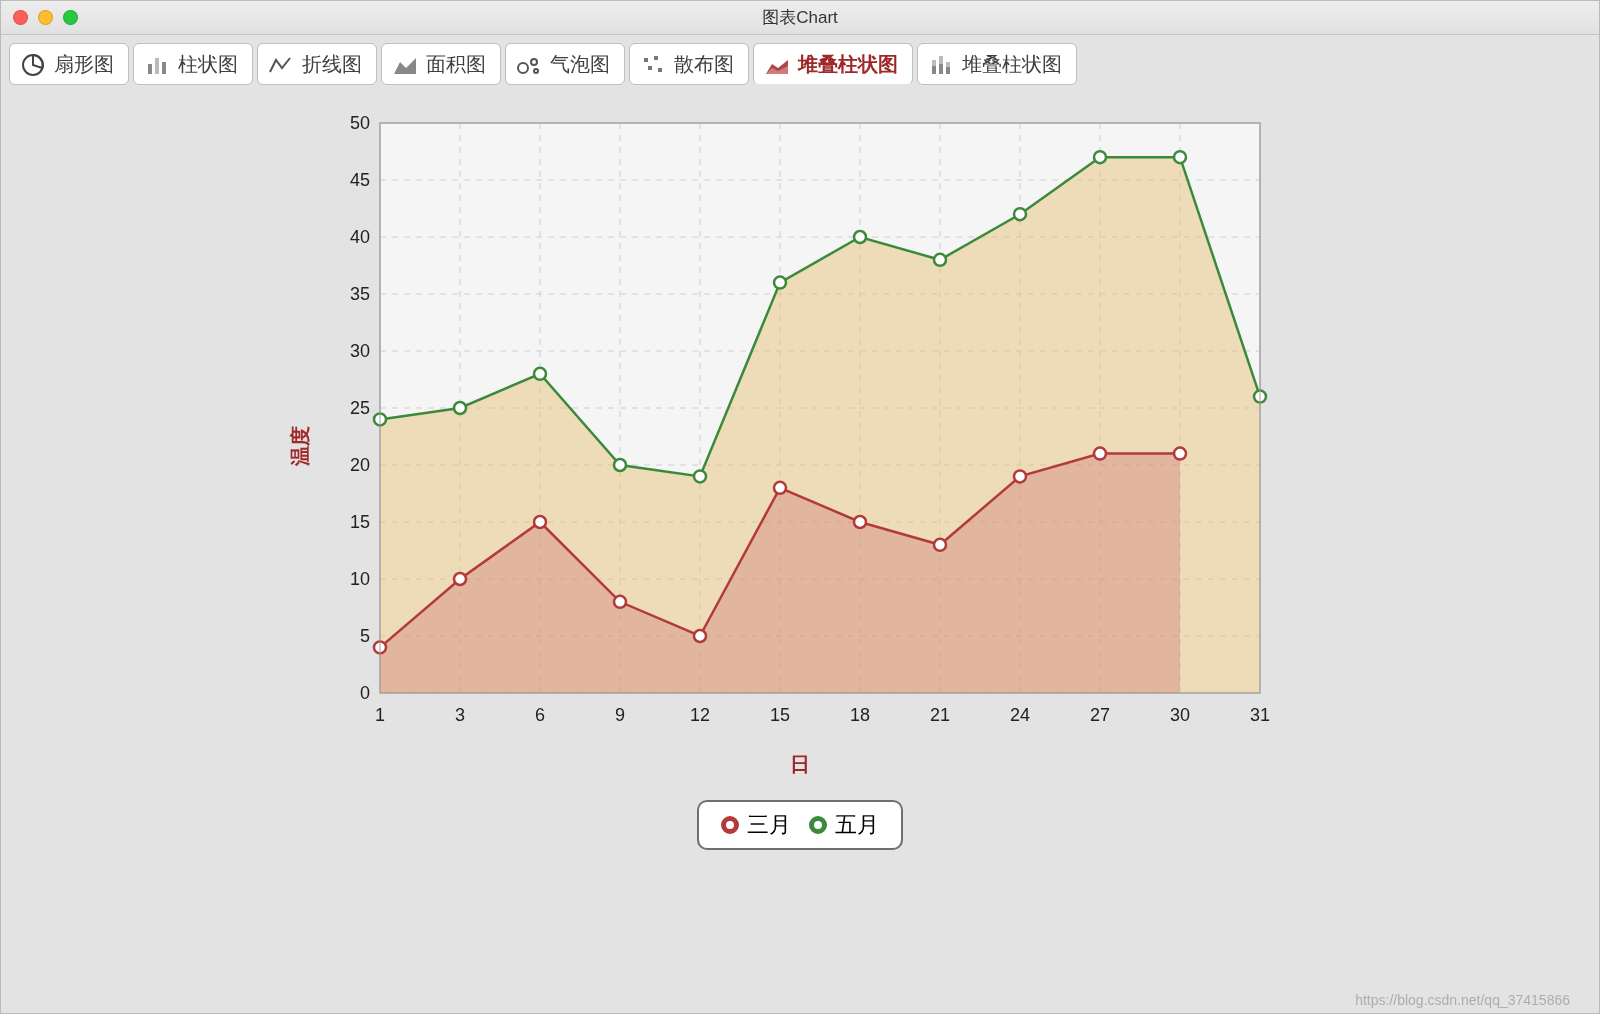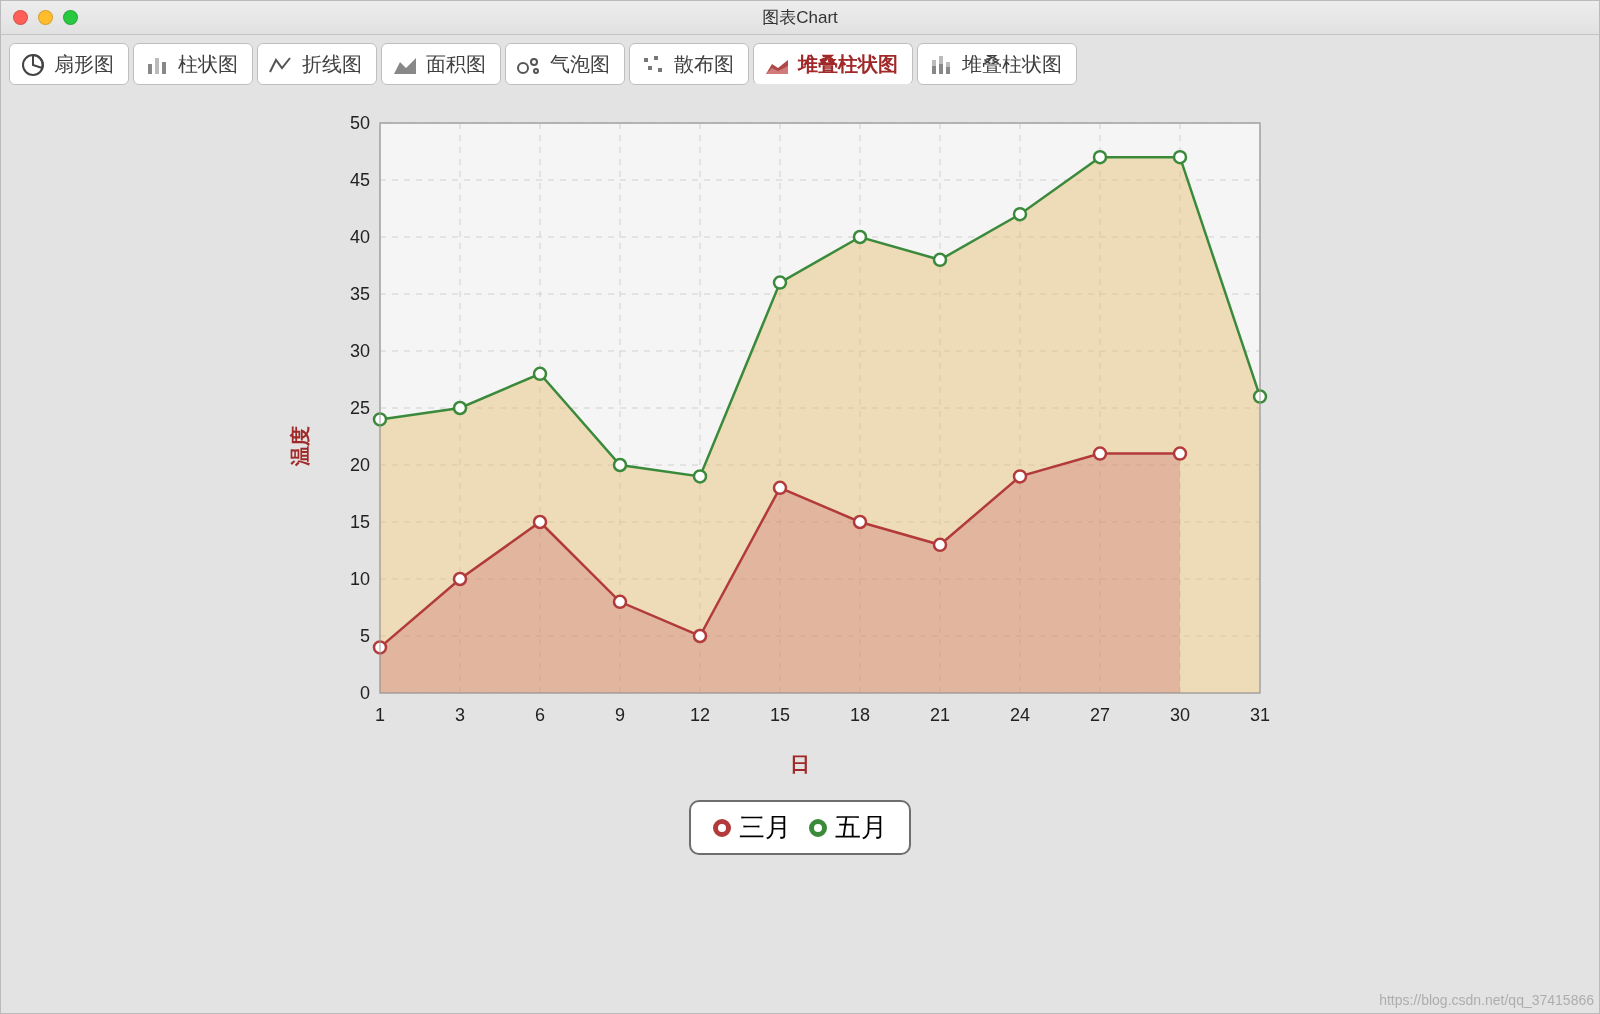--- a/index.html
+++ b/index.html
@@ -117,37 +117,37 @@
     }
     .legend {
       margin-top: 22px;
       background: #fff;
       border: 2px solid #6e6e6e;
       border-radius: 10px;
       padding: 8px 22px;
       display: flex;
       align-items: center;
       gap: 18px;
-      font-size: 26px;
+      font-size: 22px;
     }
     .legend-item {
       display: flex;
       align-items: center;
       gap: 8px;
     }
     .legend-sym {
       width: 18px;
       height: 18px;
       border-radius: 50%;
       border: 5px solid;
       background: #fff;
     }
     .watermark {
       position: absolute;
-      right: 6px;
+      right: 30px;
       bottom: 6px;
       color: rgba(130,130,130,0.55);
       font-size: 14px;
       margin-top: 8px;
     }
     svg text { font-size: 18px; fill: #222; }
   </style>
 </head>
 <body>
 

